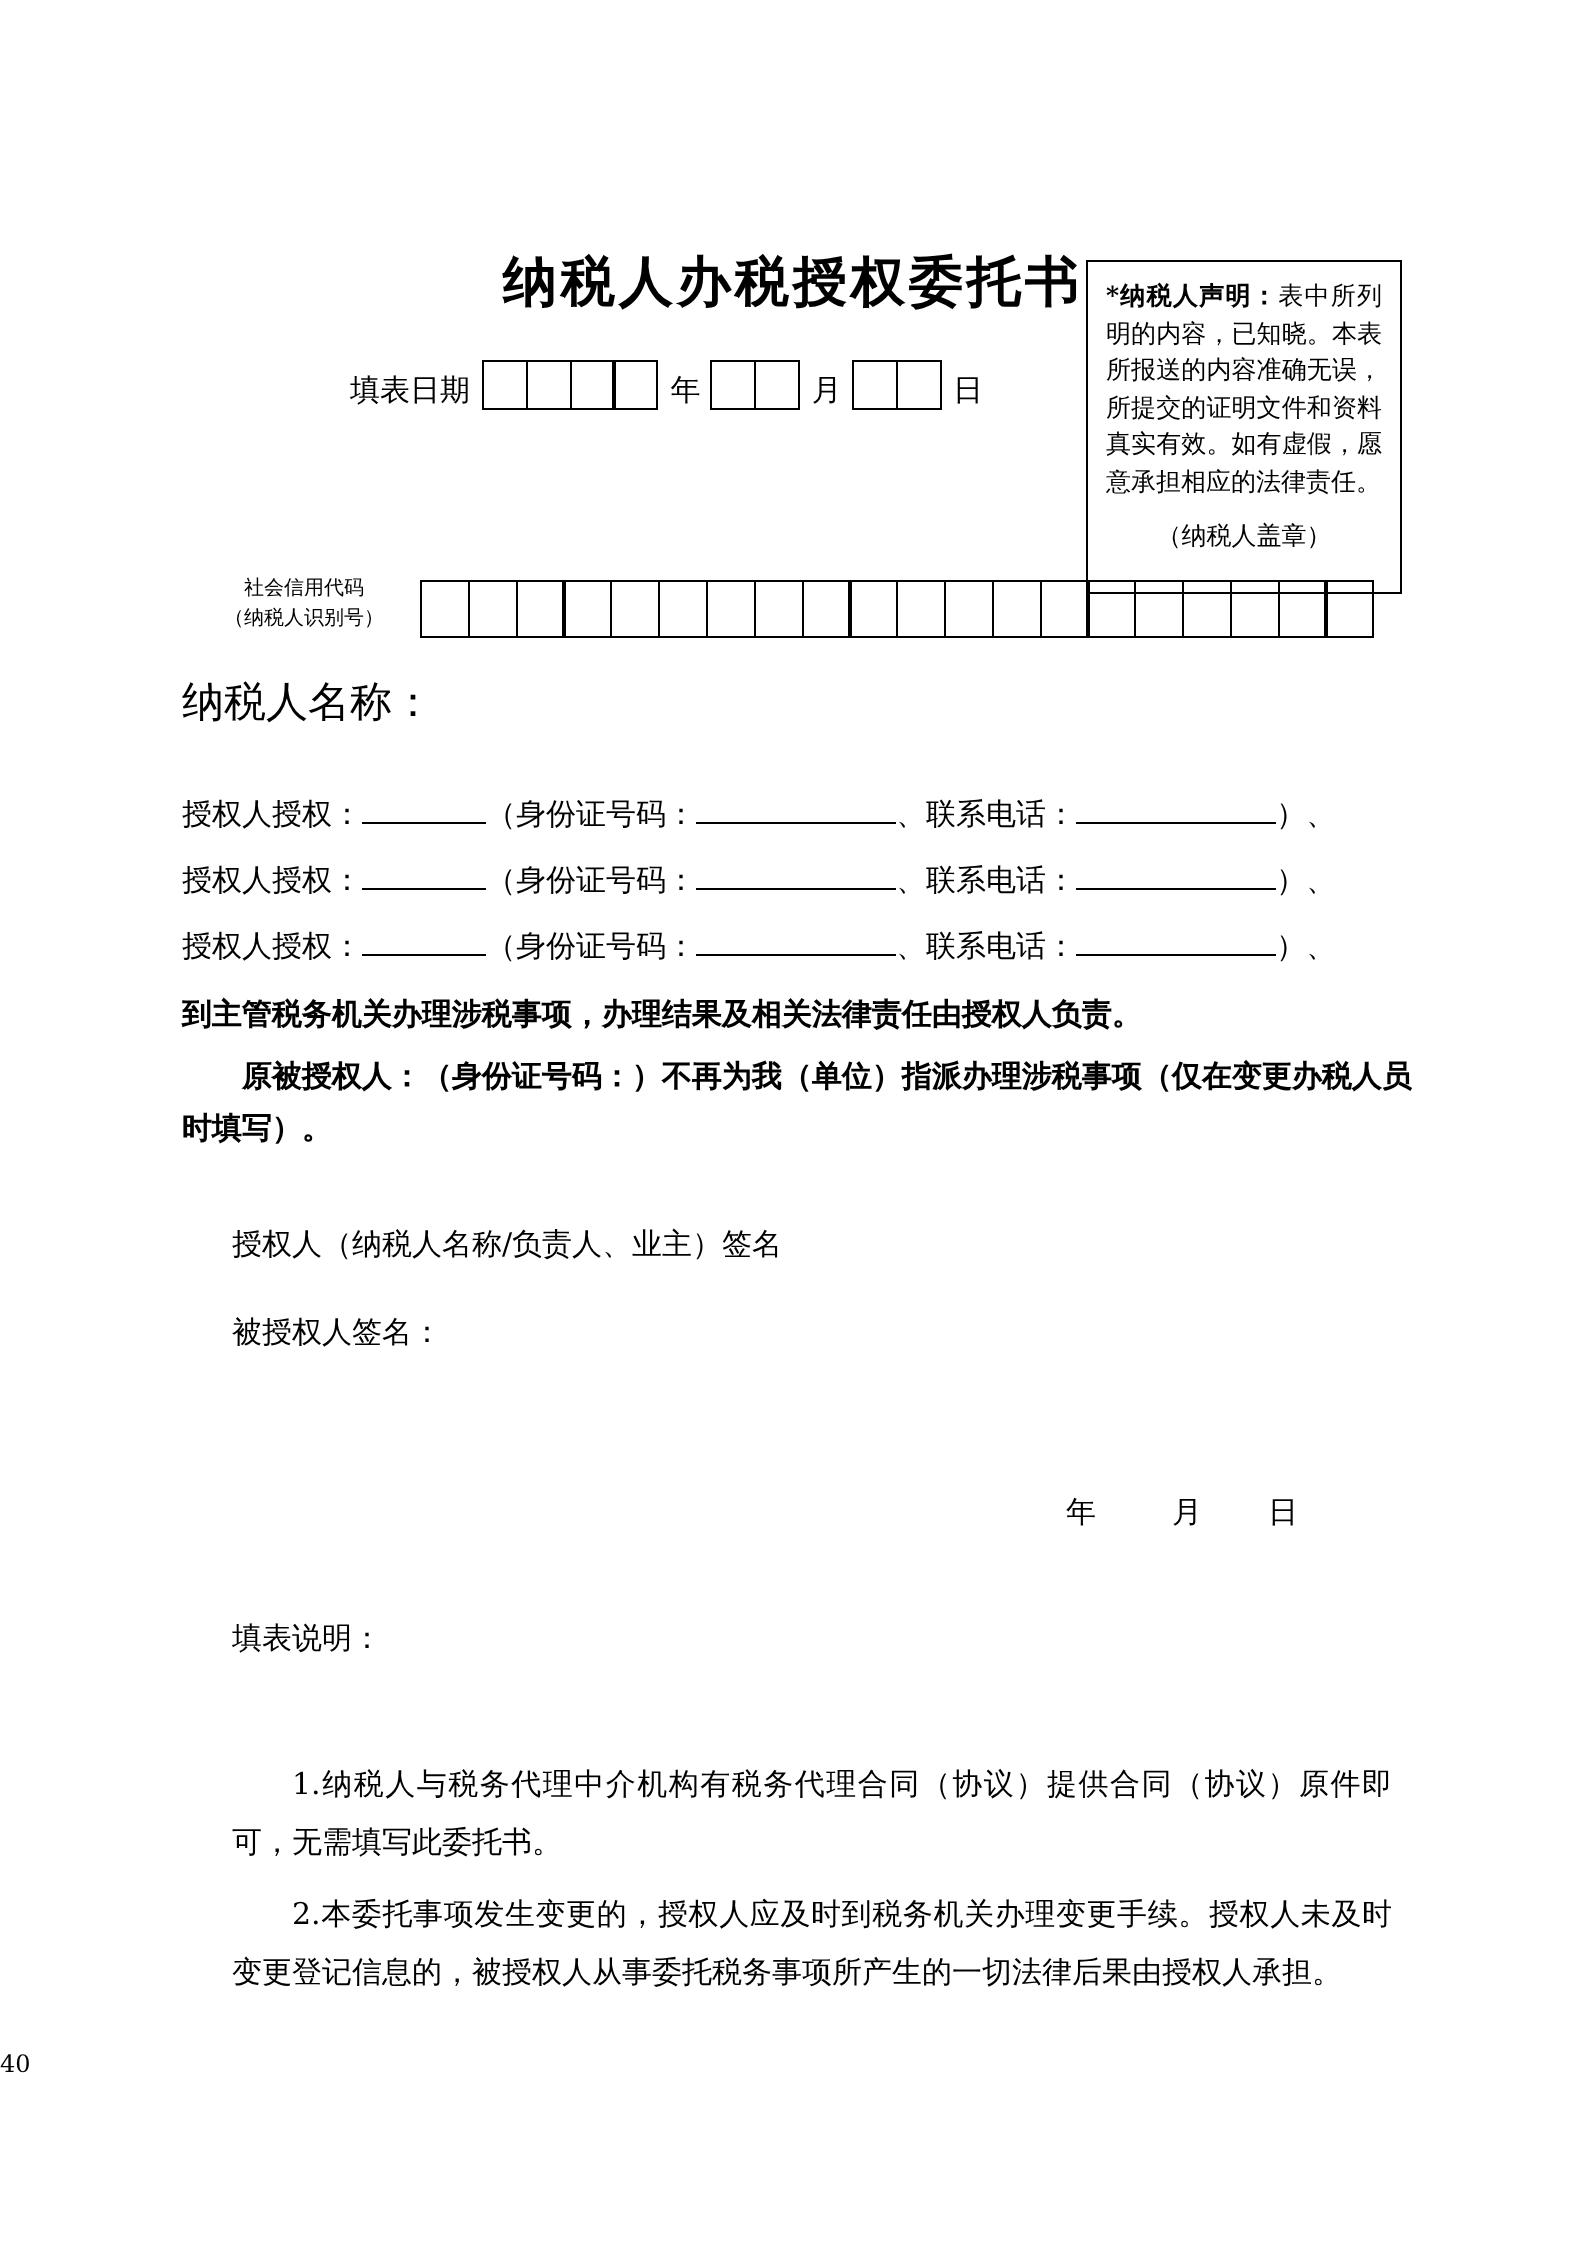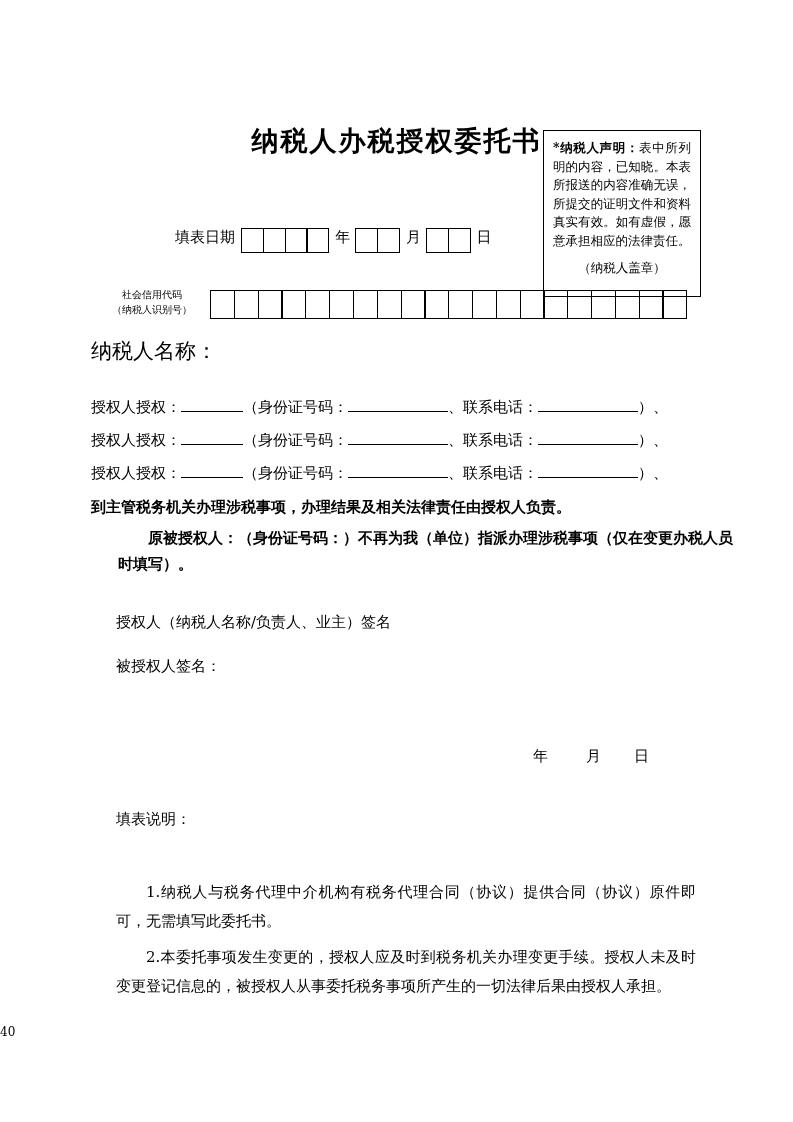--- a/index.html
+++ b/index.html
@@ -62,23 +62,22 @@
     letter-spacing: 2px;
     font-family: "DejaVu Serif", "Liberation Serif", serif;
   }
 
   
   .date-row {
     position: absolute;
     left: 175px;
     top: 180px;
     display: flex;
-    align-items: flex-start;
-    font-size: 15px;
-    margin-top: 48px;
+    align-items: flex-end;
+    font-size: 15px;
   }
   .date-row .lbl {
     margin-right: 6px;
   }
   .boxgroup {
     display: flex;
   }
   .cell {
     width: 23px;
     height: 25px;
@@ -131,21 +130,21 @@
   .u-long  { display: inline-block; border-bottom: 1px solid #000; width: 100px; }
 
   .para {
     position: absolute;
     left: 91px;
     font-size: 15px;
     line-height: 1.75;
     width: 620px;
     font-weight: bold;
   }
-  .indent { text-indent: 2em; margin-left: 27px; }
+  .indent { text-indent: 2em; }
 
   .sign-line {
     position: absolute;
     left: 116px;
     font-size: 15px;
   }
 
   .date-foot {
     position: absolute;
     top: 747px;

